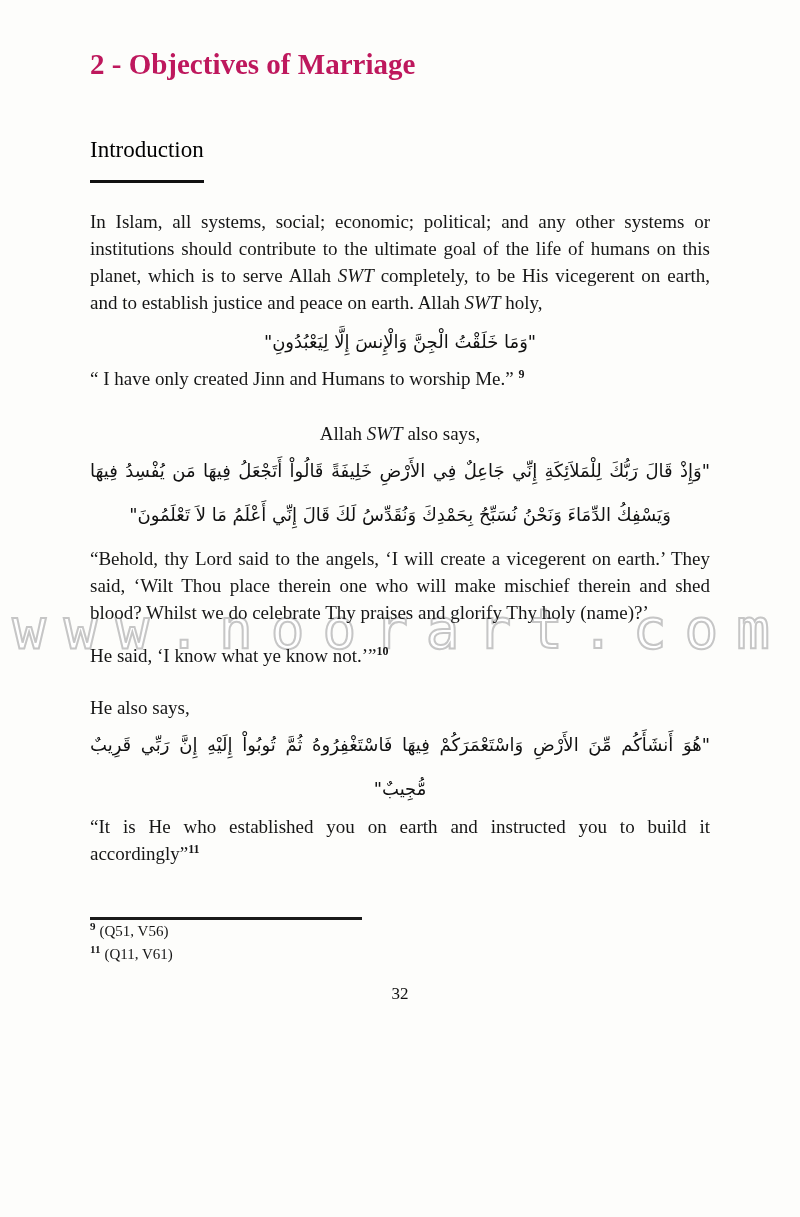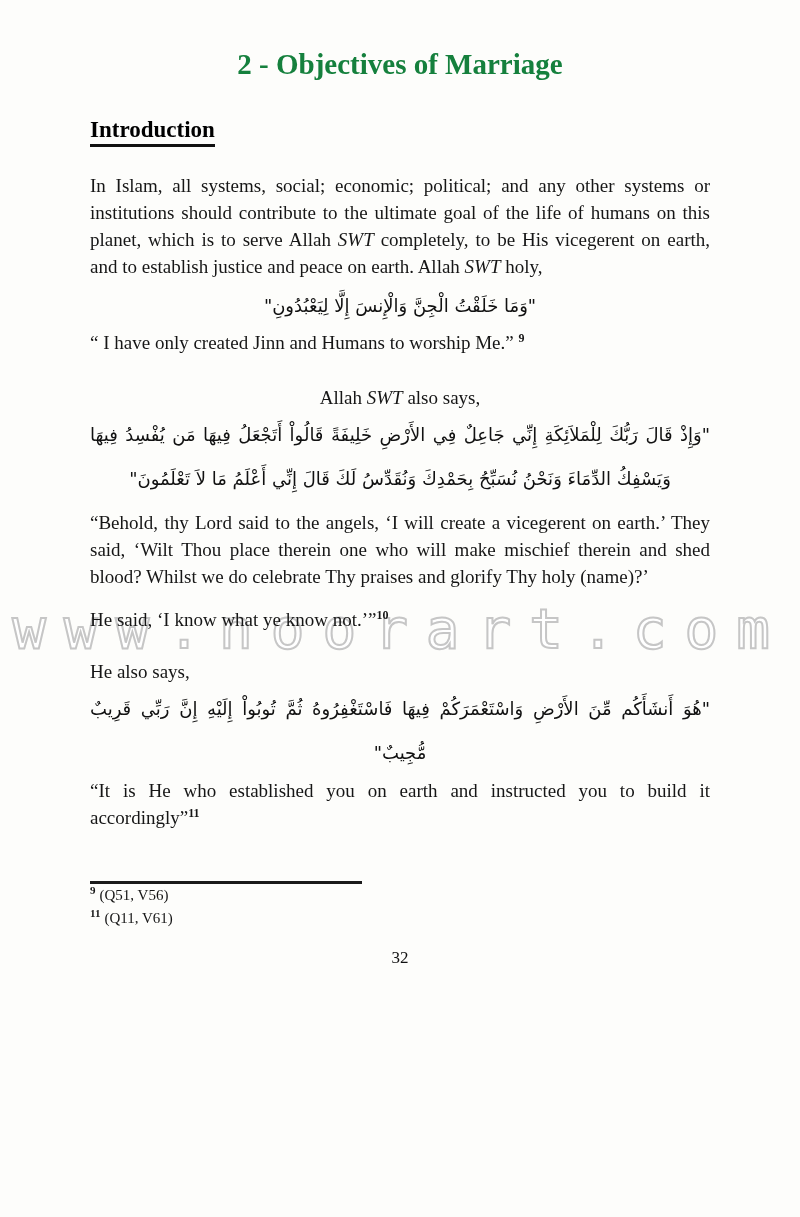--- a/index.html
+++ b/index.html
@@ -22,33 +22,34 @@
   .running-header {
     padding-top: 60px;
     text-align: center;
     font-size: 15px;
     font-weight: 700;
     letter-spacing: 1.5px;
     color: #1c1c1c;
   }
   .chapter-title {
     margin-top: 48px;
-    text-align: center;
+    text-align: left;
     font-size: 29px;
     font-weight: 700;
-    color: #15803d;
+    color: #be185d;
   }
   .section-heading-wrap { margin-top: 36px; }
   .section-heading {
     display: inline-block;
     font-size: 23px;
-    font-weight: 700;
+    font-weight: 400;
     color: #000;
     border-bottom: 3px solid #111;
-    padding-bottom: 1px;
+    padding-bottom: 17px;
+    margin-top: 20px;
   }
   .para {
     margin-top: 25px;
     font-size: 19px;
     line-height: 27px;
     text-align: justify;
   }
   .italic { font-style: italic; }
   sup.ref {
     font-size: 12px;

